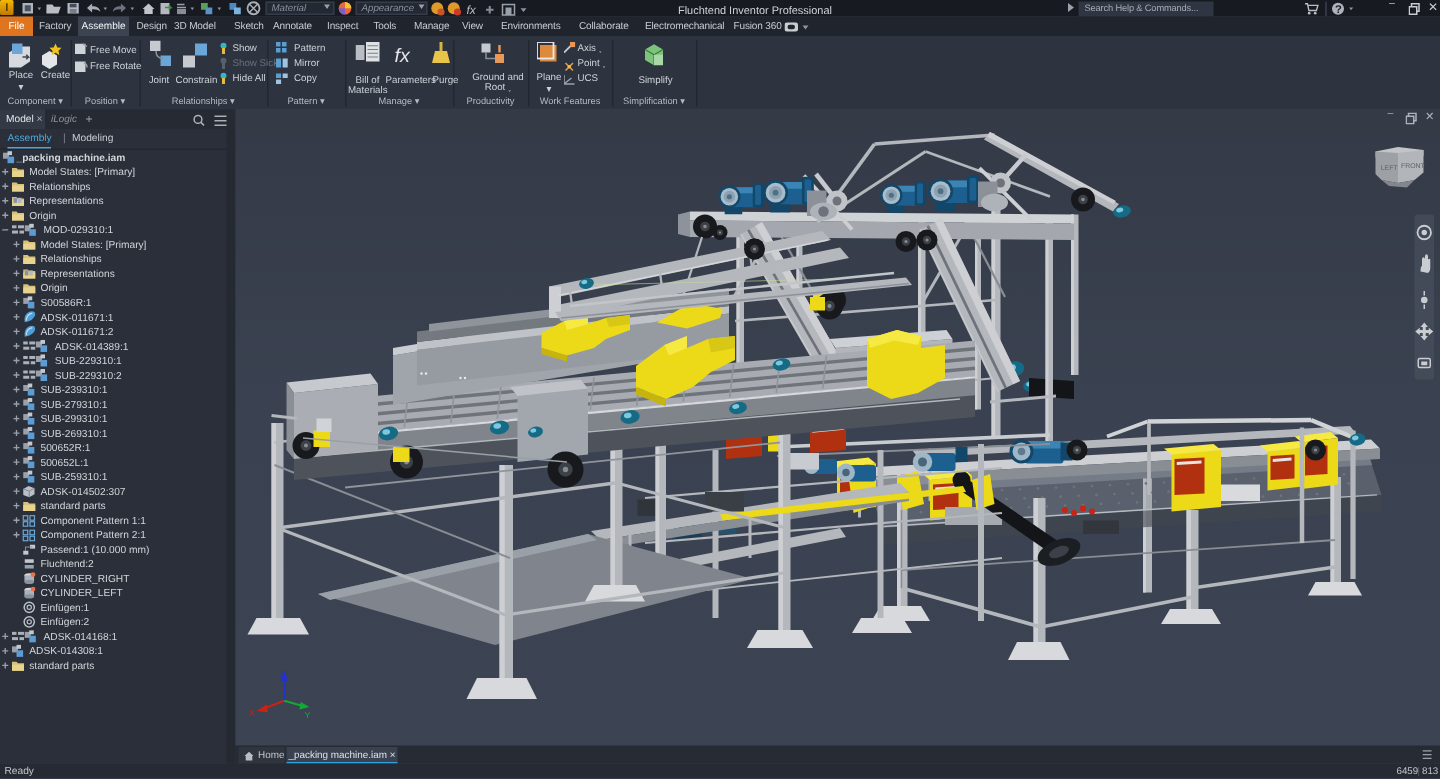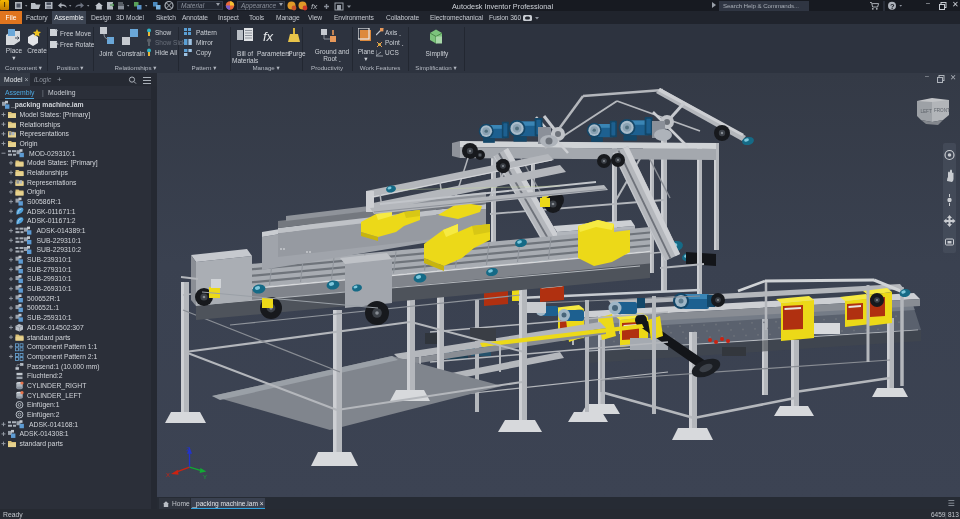--- a/index.html
+++ b/index.html
@@ -89,21 +89,21 @@
     <circle cx="4.5" cy="4.5" r="4" fill="#e09a28"></circle>
         <circle cx="7" cy="7" r="2.4" fill="#c8542a"></circle>
     <circle cx="15.5" cy="4.5" r="4" fill="#e09a28"></circle>
         <circle cx="18" cy="7" r="2.4" fill="#cc3a2a"></circle>
     <text x="24" y="8" font-size="8" font-style="italic" fill="#b9bec5">fx</text>
     <path d="M37 5.5 l5 0 M39.5 3 l0 5" stroke="#858b95" stroke-width="1.4"></path>
     <rect x="48" y="2" width="8" height="7" fill="none" stroke="#9aa0a9" stroke-width="1"></rect>
         <rect x="50" y="4" width="4" height="5" fill="#9aa0a9"></rect>
     <path d="M60 4.5 l4 0 l-2 2.5 z" fill="#8d939d"></path>
   </svg>
-  <div class="abs" style="left:452px;top:1.5px;font-size:7.3px;color:#cfd3d9;">Autodesk Inventor Professional</div>
+  <div class="abs" style="left:452px;top:1.5px;font-size:7.3px;color:#cfd3d9;">Fluchtend Inventor Professional</div>
   <div class="abs" style="left:712px;top:2px;width:0;height:0;border-top:3px solid transparent;border-bottom:3px solid transparent;border-left:4px solid #9aa0a9;"></div>
   <div class="abs" style="left:719px;top:0.5px;width:90px;height:10px;background:#2f3542;color:#a7adb6;font-size:6.2px;letter-spacing:-0.1px;line-height:10px;padding-left:4px;">Search Help &amp; Commands...</div>
   <svg class="abs" style="left:869px;top:1px;" width="80" height="10">
     <path d="M1 1.5 l1.6 0 l1 4.5 l5 0 l1-3.4 l-6.4 0" stroke="#b9bec5" stroke-width="0.9" fill="none"></path>
     <circle cx="3.8" cy="7.8" r="0.9" fill="#b9bec5"></circle>
         <circle cx="7.8" cy="7.8" r="0.9" fill="#b9bec5"></circle>
     <rect x="14.5" y="0" width="1" height="10" fill="#3a4150"></rect>
     <circle cx="23" cy="4.8" r="4" fill="#aeb3bb"></circle>
         <text x="21" y="7.6" font-size="7.5" font-weight="bold" fill="#171a21">?</text>
     <path d="M30 4 l3.4 0 l-1.7 2.2 z" fill="#8d939d" transform="scale(0.8) translate(8,1)"></path>

